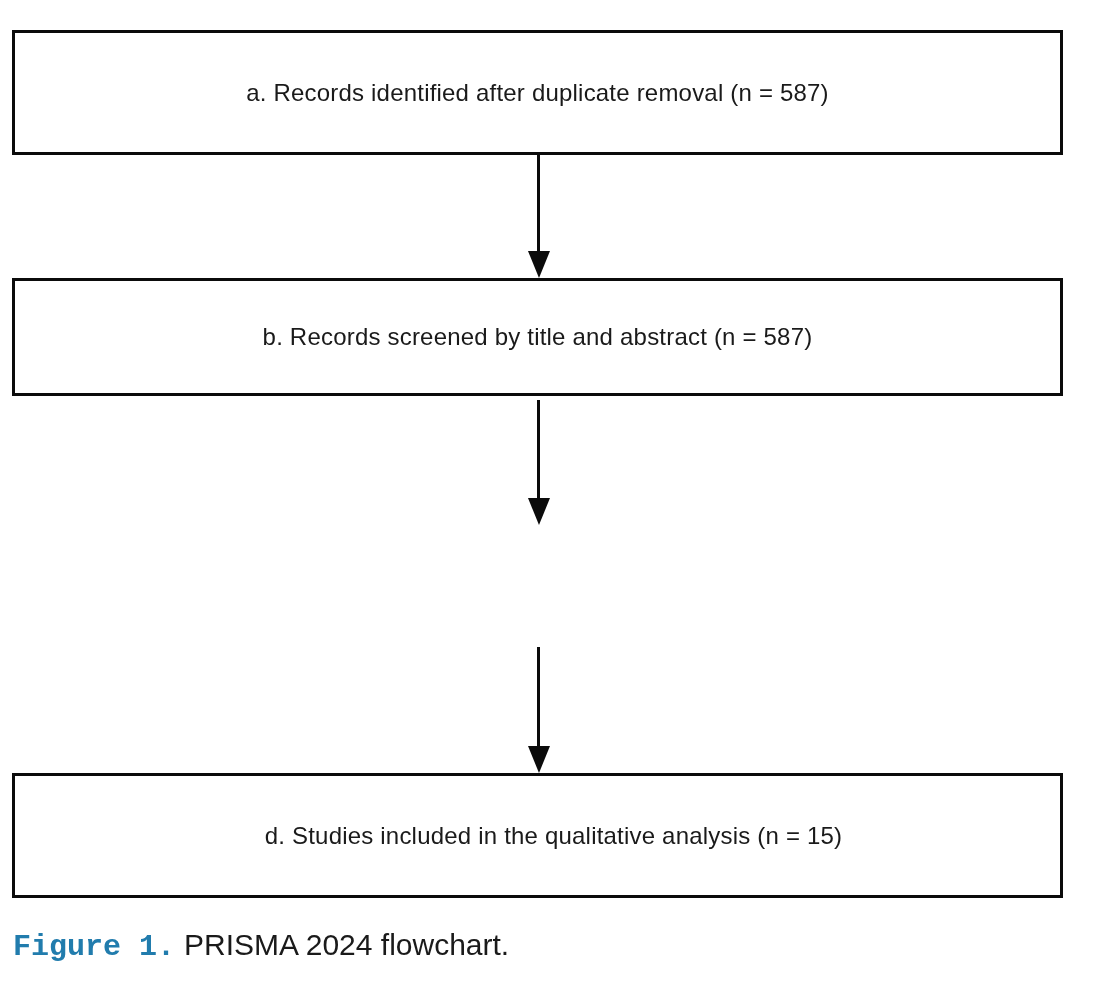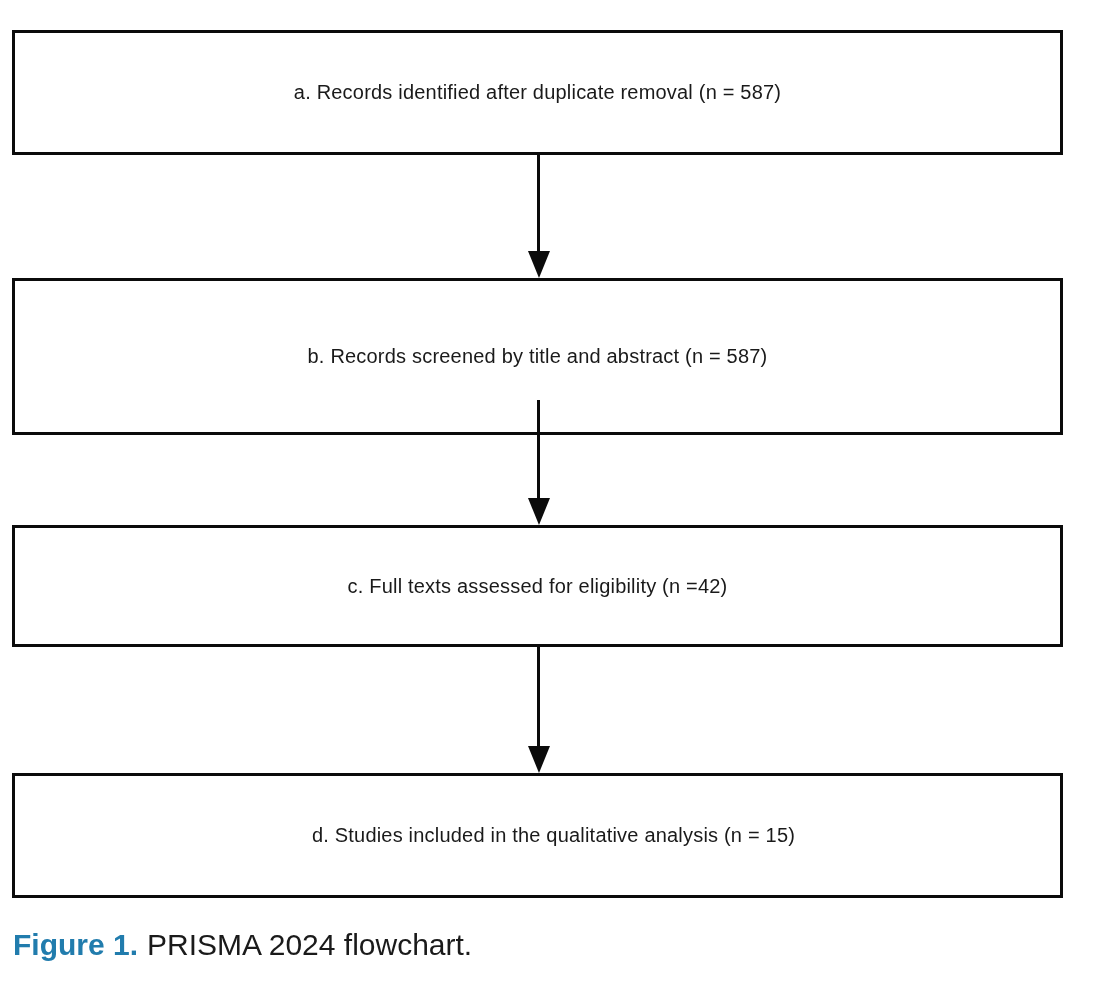--- a/index.html
+++ b/index.html
@@ -18,29 +18,29 @@
     position: absolute;
     left: 12px;
     width: 1051px;
     border: 3px solid #0b0b0b;
     background: #ffffff;
     display: flex;
     align-items: center;
     justify-content: center;
   }
   .flow-box .box-label {
-    font-size: 20px;
+    font-size: 24px;
     color: #1a1a1a;
     letter-spacing: 0.2px;
     text-align: center;
     padding: 0 20px;
   }
 
   .box-a { top: 30px;  height: 125px; }
-  .box-b { top: 278px; height: 157px; }
+  .box-b { top: 278px; height: 118px; }
   .box-c { top: 525px; height: 122px; }
   .box-d { top: 773px; height: 125px; padding-left: 32px; }
 
   .arrow {
     position: absolute;
     left: 527px;
     width: 23px;
     display: flex;
     flex-direction: column;
     align-items: center;
@@ -66,20 +66,21 @@
     position: absolute;
     left: 13px;
     top: 928px;
     font-size: 30px;
     color: #1a1a1a;
     white-space: nowrap;
   }
   .figure-caption .caption-label {
     font-weight: bold;
     margin-right: 9px;
+    font-family: Liberation Mono, monospace;
   }
 </style>
 </head>
 <body>
 
 <div class="canvas">
 
   <div class="flow-box box-a">
     <span class="box-label">a. Records identified after duplicate removal (n = 587)</span>
   </div>
@@ -91,23 +92,20 @@
 
   <div class="flow-box box-b">
     <span class="box-label">b. Records screened by title and abstract (n = 587)</span>
   </div>
 
   <div class="arrow arrow-2">
     <div class="shaft"></div>
     <div class="head"></div>
   </div>
 
-  <div class="flow-box box-c">
-    <span class="box-label">c. Full texts assessed for eligibility (n =42)</span>
-  </div>
 
   <div class="arrow arrow-3">
     <div class="shaft"></div>
     <div class="head"></div>
   </div>
 
   <div class="flow-box box-d">
     <span class="box-label">d. Studies included in the qualitative analysis (n = 15)</span>
   </div>
 

